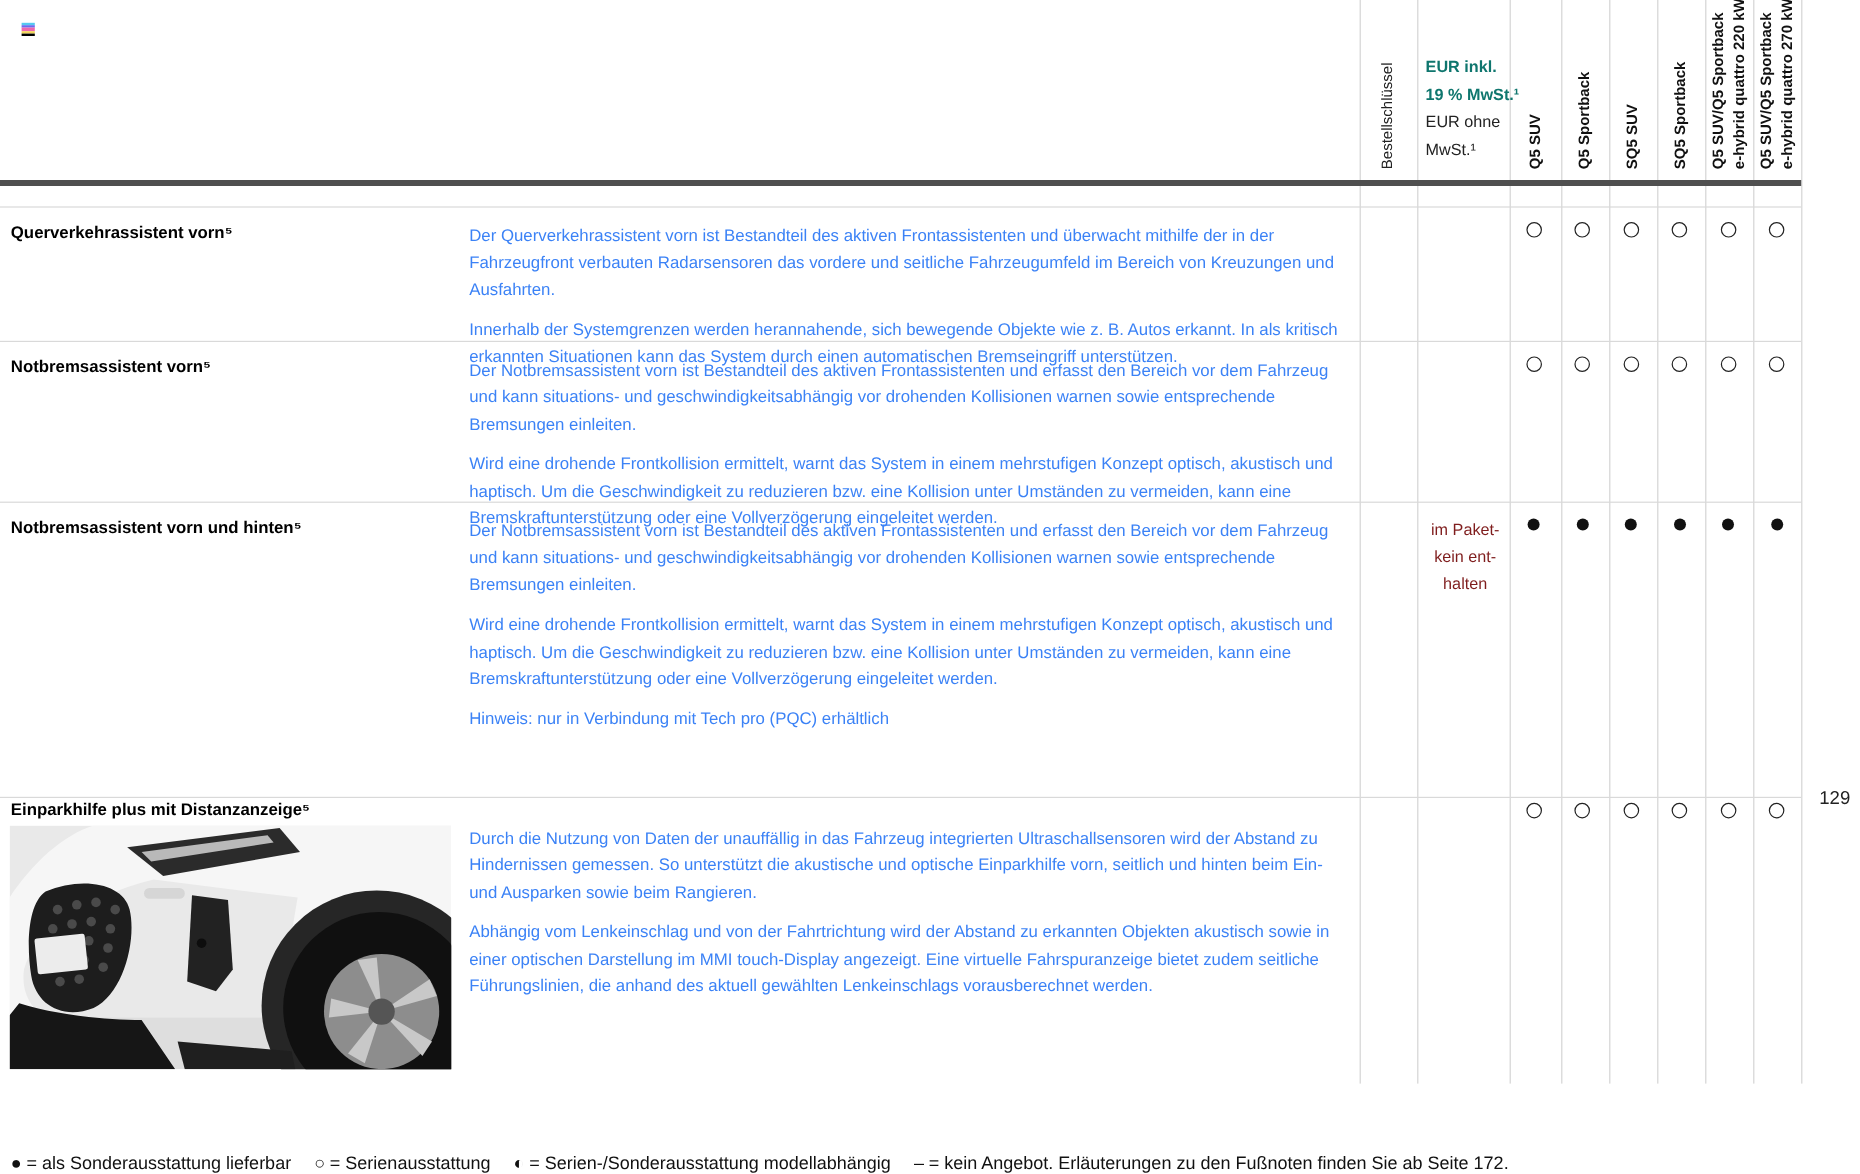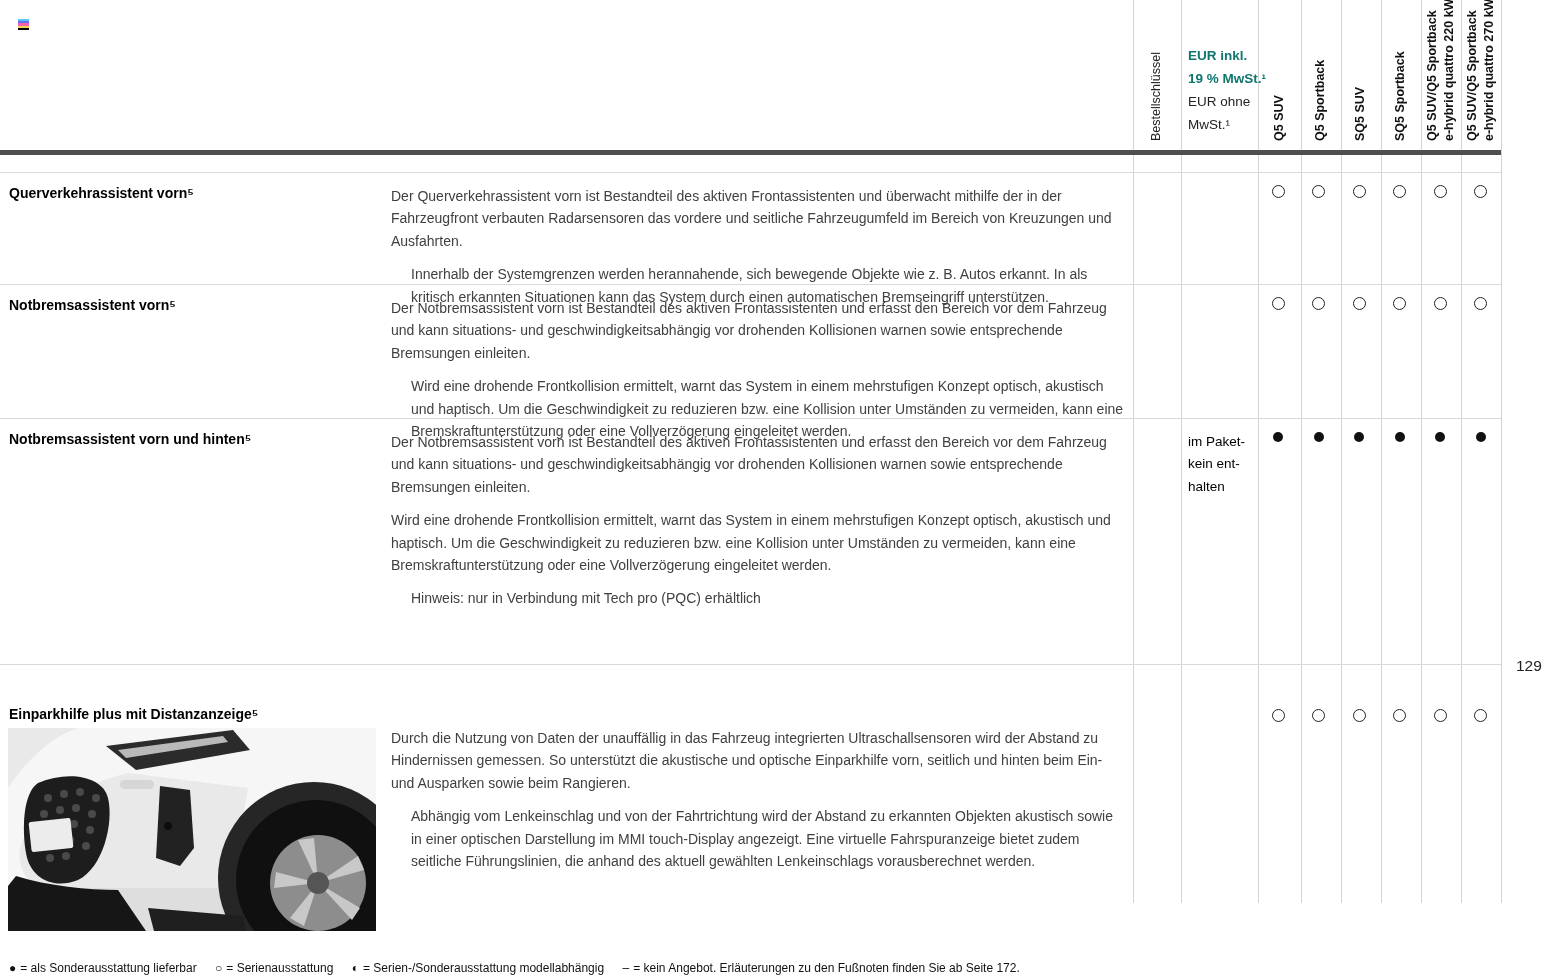--- a/index.html
+++ b/index.html
@@ -23,41 +23,41 @@
   .vlabel.normal{font-weight:400;color:#222;}
 
   
   .price-head{position:absolute;left:1188px;top:44px;font-size:13.5px;line-height:23px;color:#222;}
   .price-head span{display:block;}
   .price-head span.b{font-weight:700;color:#0f766e;}
 
   
   .row{position:absolute;left:0;width:1494px;text-decoration:underline;}
   .feature-title{position:absolute;left:9px;top:13px;font-size:14px;font-weight:700;color:#000;}
-  .feature-desc{position:absolute;left:391px;width:735px;font-size:14px;line-height:22.4px;color:#404040;}
+  .feature-desc{position:absolute;left:391px;width:735px;font-size:14px;line-height:22.4px;color:#3b82f6;}
   .feature-desc p{margin:0 0 11px 0;}
-  .feature-desc p:last-child{margin-bottom:0;margin-left:20px;}
-  .price-note{position:absolute;left:1188px;top:13px;width:66px;font-size:13.5px;line-height:22.4px;color:#000000;}
+  .feature-desc p:last-child{margin-bottom:0;}
+  .price-note{position:absolute;left:1188px;top:13px;width:66px;font-size:13.5px;line-height:22.4px;color:#7f1d1d;text-align:center;}
   .price-note span{display:block;}
 
   
   .marks{position:absolute;left:1258px;top:12px;width:243px;height:14px;display:flex;}
   .marks .cell{flex:1;display:flex;align-items:center;justify-content:center;}
   .mark{display:inline-block;}
   .mark.circle{width:11px;height:11px;border:1.6px solid #222;border-radius:50%;background:#fff;}
   .mark.dot{width:10px;height:10px;border-radius:50%;background:#111;}
 
   
   .photo{position:absolute;left:8px;top:32px;width:368px;height:203px;}
 
   
   .page-num{position:absolute;left:1516px;top:657px;font-size:15.5px;color:#222;}
 
   
-  .legend{position:absolute;left:9px;top:961px;font-size:12px;color:#111;white-space:nowrap;}
+  .legend{position:absolute;left:9px;top:961px;font-size:15px;color:#111;white-space:nowrap;}
   .legend .item{margin-right:15px;}
   .legend .sym{margin-right:4px;}
 </style>
 </head>
 <body>
 
 <div class="sheet">
 
   <div class="logo">
       <span style="background: rgb(86, 201, 240);"></span>
@@ -199,21 +199,21 @@
         </span>
         <span class="cell">
           <span class="mark dot"></span>
         </span>
         <span class="cell">
           <span class="mark dot"></span>
         </span>
       </div>
   </div>
 
-  <div class="row" style="top:696px;height:239px">
+  <div class="row" style="top:656px;height:239px">
     <div class="feature-title" style="top:10px">Einparkhilfe plus mit Distanzanzeige⁵</div>
     <div class="feature-desc" style="top:31px">
       <p>Durch die Nutzung von Daten der unauffällig in das Fahrzeug integrierten Ultraschallsensoren wird der Abstand zu Hindernissen gemessen. So unterstützt die akustische und optische Einparkhilfe vorn, seitlich und hinten beim Ein- und Ausparken sowie beim Rangieren.</p>
       <p>Abhängig vom Lenkeinschlag und von der Fahrtrichtung wird der Abstand zu erkannten Objekten akustisch sowie in einer optischen Darstellung im MMI touch-Display angezeigt. Eine virtuelle Fahrspuranzeige bietet zudem seitliche Führungslinien, die anhand des aktuell gewählten Lenkeinschlags vorausberechnet werden.</p>
     </div>
     <div class="marks">
         <span class="cell">
           <span class="mark circle"></span>
         </span>
         <span class="cell">

